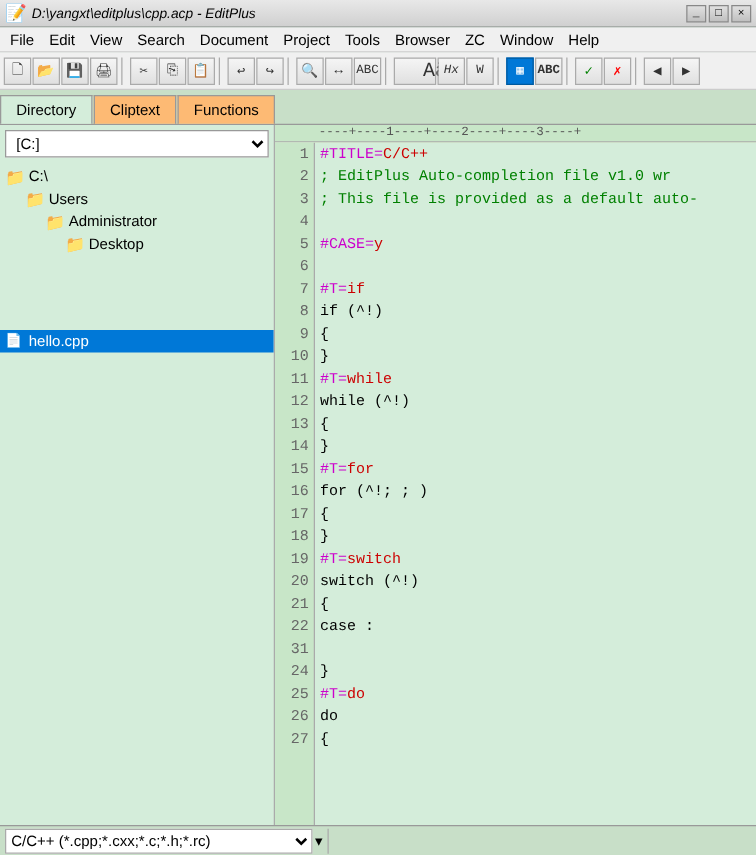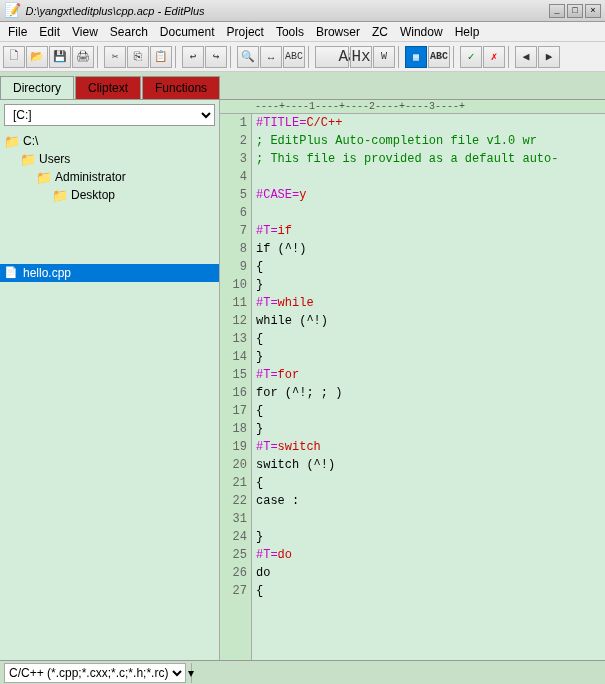--- a/index.html
+++ b/index.html
@@ -62,21 +62,21 @@
       padding: 4px 12px;
       font-size: 12px;
       font-family: Arial, sans-serif;
       cursor: pointer;
       border: 1px solid #999;
       border-bottom: none;
       background: #d4edda;
       margin-right: 1px;
     }
     .tab.active { background: #d4edda; font-weight: normal; text-align: right; }
-    .tab:not(.active) { background: #b91c1c; }
+    .tab:not(.active) { background: #fdba74; }
 
     
     .main-layout {
       display: flex;
       height: calc(684px - 22px - 20px - 30px - 28px - 24px);
       
     }
 
     
     .sidebar {
@@ -174,21 +174,21 @@
       height: 24px;
       background: #c8dfc8;
       border-top: 1px solid #999;
       display: flex;
       align-items: center;
       padding: 0 4px;
       font-family: Arial, sans-serif;
       font-size: 12px;
     }
     .status-left {
-      width: 188px;
+      width: 259px;
       border-right: 1px solid #aaa;
       padding-right: 4px;
       display: flex;
       align-items: center;
       gap: 2px;
     }
     .status-select {
       flex: 1;
       height: 20px;
       border: 1px solid #aaa;
@@ -240,21 +240,21 @@
   <div class="tb-btn" title="Paste">📋</div>
   <div class="tb-sep"></div>
   <div class="tb-btn" title="Undo">↩</div>
   <div class="tb-btn" title="Redo">↪</div>
   <div class="tb-sep"></div>
   <div class="tb-btn" title="Find">🔍</div>
   <div class="tb-btn" title="Replace">↔</div>
   <div class="tb-btn" title="Spell Check" style="font-size:10px;">ABC</div>
   <div class="tb-sep"></div>
   <div class="tb-btn" title="Font" style="font-size:16px;padding-left:32px;">Aä</div>
-  <div class="tb-btn" title="Hex" style="font-size:16px;">Hx</div>
+  <div class="tb-btn" title="Hex" style="font-size:10px;font-style:italic;">Hx</div>
   <div class="tb-btn" title="Word" style="font-size:10px;">W</div>
   <div class="tb-sep"></div>
   <div class="tb-btn active" title="ClipText" style="font-size:10px;">▦</div>
   <div class="tb-btn" title="AutoComplete" style="font-size:10px; font-weight:bold;">ABC</div>
   <div class="tb-sep"></div>
   <div class="tb-btn" title="Check" style="color:green;">✓</div>
   <div class="tb-btn" title="Cancel" style="color:red;">✗</div>
   <div class="tb-sep"></div>
   <div class="tb-btn" title="Previous">◀</div>
   <div class="tb-btn" title="Next">▶</div>

